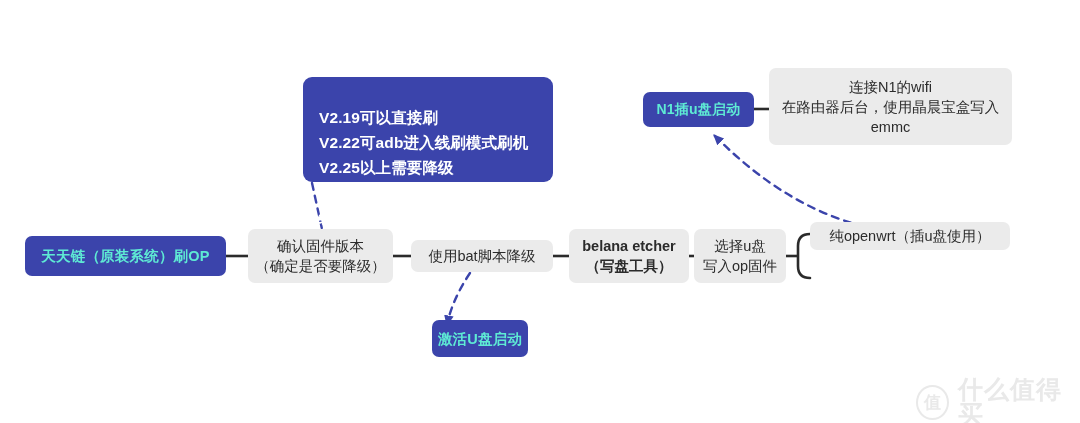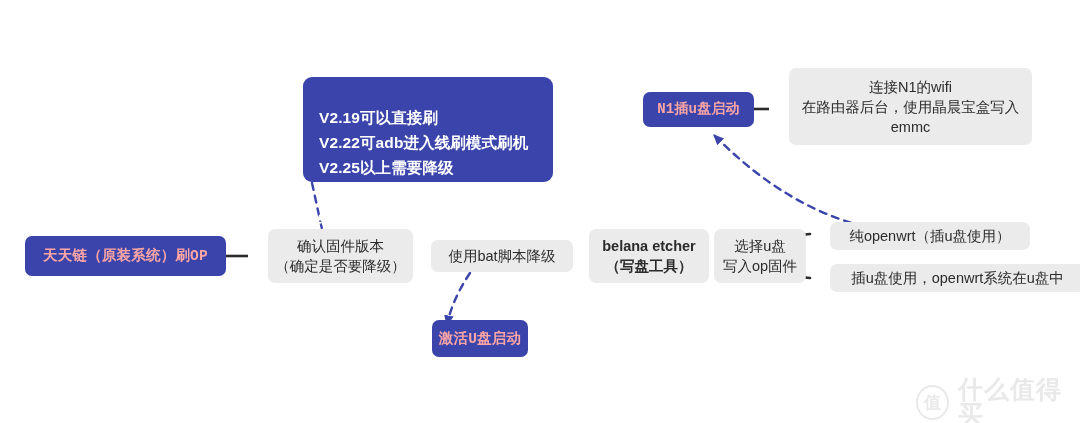--- a/index.html
+++ b/index.html
@@ -22,34 +22,32 @@
     box-sizing: border-box;
     display: flex;
     align-items: center;
     justify-content: center;
     text-align: center;
     line-height: 1.38;
     white-space: pre-line;
   }
   .node-blue {
     background: #3b44ab;
-    color: #fca5a5;
+    color: #5eead4;
     border-radius: 7px;
     font-weight: bold;
     font-size: 14.5px;
     letter-spacing: 0.2px;
-    font-family: Liberation Mono, monospace;
   }
   .node-gray {
     background: #ebebeb;
     color: #2b2b2b;
     border-radius: 7px;
     font-size: 14.5px;
     font-weight: normal;
-    margin-left: 20px;
   }
   .tooltip-blue {
     position: absolute;
     box-sizing: border-box;
     background: #3b44ab;
     color: #ffffff;
     border-radius: 9px;
     font-weight: bold;
     font-size: 15.5px;
     line-height: 1.62;
@@ -137,21 +135,20 @@
   <div class="node node-gray" style="left:411px; top:240px; width:142px; height:32px;">使用bat脚本降级</div>
 
   <div class="node node-gray" style="left:569px; top:229px; width:120px; height:54px;font-weight:bold;">belana etcher
 （写盘工具）</div>
 
   <div class="node node-gray" style="left:694px; top:229px; width:92px; height:54px;">选择u盘
 写入op固件</div>
 
   <div class="node node-gray" style="left:810px; top:222px; width:200px; height:28px;">纯openwrt（插u盘使用）</div>
 
-  <div class="node node-gray" style="left:810px; top:264px; width:255px; height:28px;">插u盘使用，openwrt系统在u盘中</div>
 
   <div class="node node-blue" style="left:643px; top:92px; width:111px; height:35px; font-size:14px;">N1插u盘启动</div>
 
   <div class="node node-gray" style="left:769px; top:68px; width:243px; height:77px;">连接N1的wifi
 在路由器后台，使用晶晨宝盒写入
 emmc</div>
 
   <div class="node node-blue" style="left:432px; top:320px; width:96px; height:37px;">激活U盘启动</div>
 
   <div class="watermark" style="left:916px; top:377px;">

